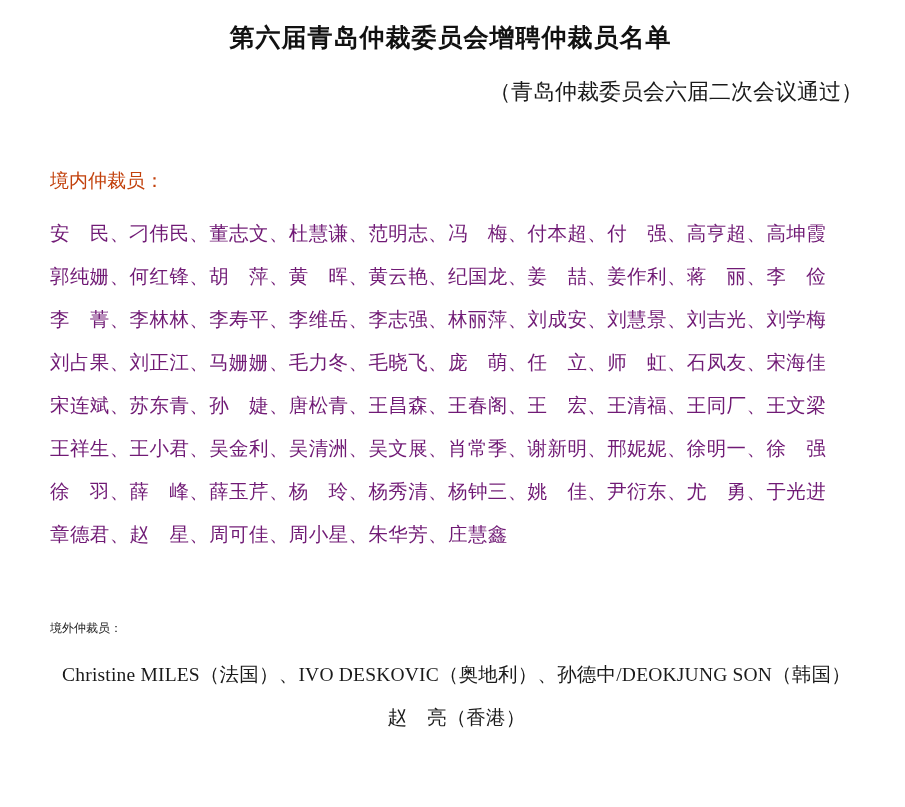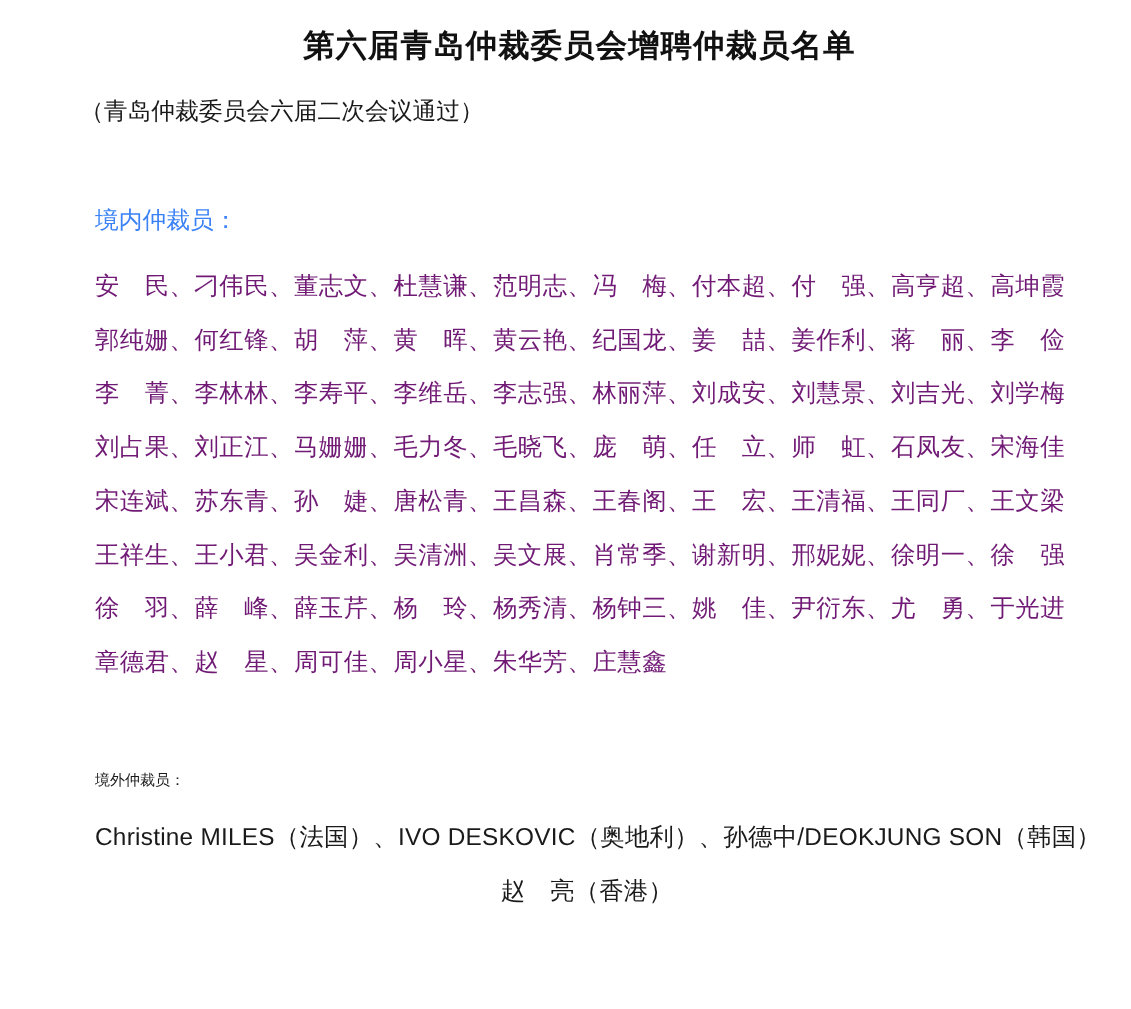--- a/index.html
+++ b/index.html
@@ -10,42 +10,43 @@
     width: 905px;
     min-height: 807px;
     background: #ffffff;
     font-family: "Liberation Sans", sans-serif;
     color: #1a1a1a;
     -webkit-font-smoothing: antialiased;
   }
   .page {
     width: 905px;
     box-sizing: border-box;
-    padding: 14px 42px 20px 64px;
+    padding: 14px 42px 20px 38px;
+    font-family: Liberation Serif, serif;
   }
   .doc-title {
     text-align: center;
     font-size: 25px;
     font-weight: bold;
     letter-spacing: 1px;
     color: #111;
     margin: 6px 0 0 0;
     line-height: 1.4;
   }
   .doc-subtitle {
-    text-align: left;
-    font-size: 19px;
+    text-align: right;
+    font-size: 22px;
     font-weight: normal;
     color: #1a1a1a;
     margin: 22px 0 0 0;
     line-height: 1.4;
   }
   .section-label {
     font-size: 19px;
-    color: #3b82f6;
+    color: #c2410c;
     margin: 60px 0 0 12px;
     line-height: 1.4;
   }
   .name-block {
     margin: 18px 0 0 0;
     padding: 0 0 0 12px;
   }
   .name-line {
     font-size: 19.5px;
     color: #701a75;

